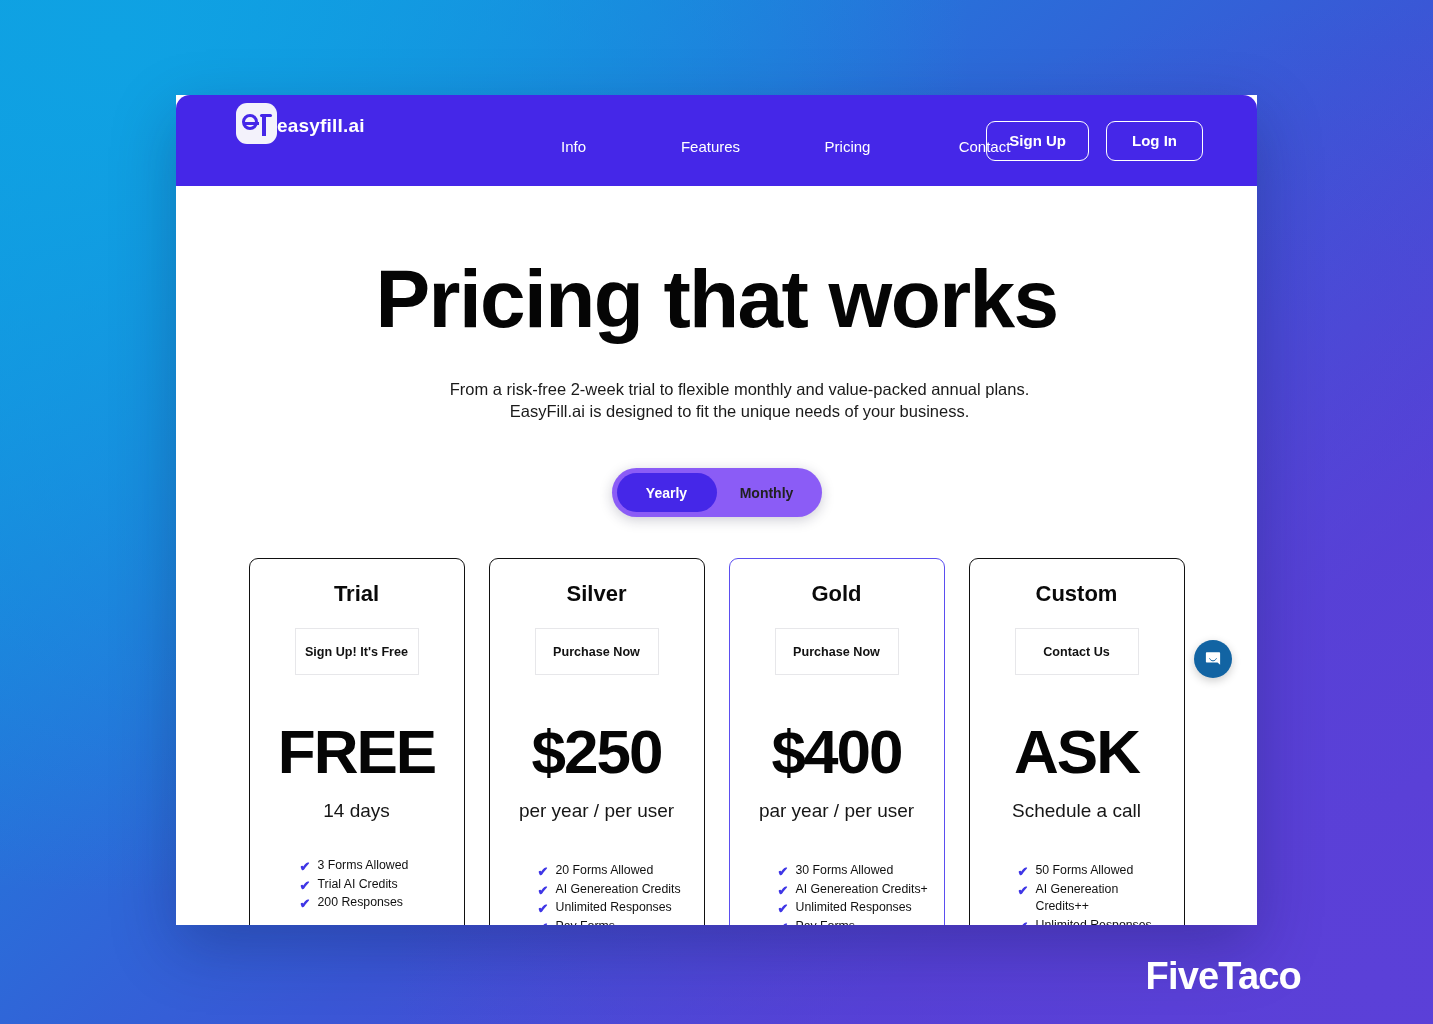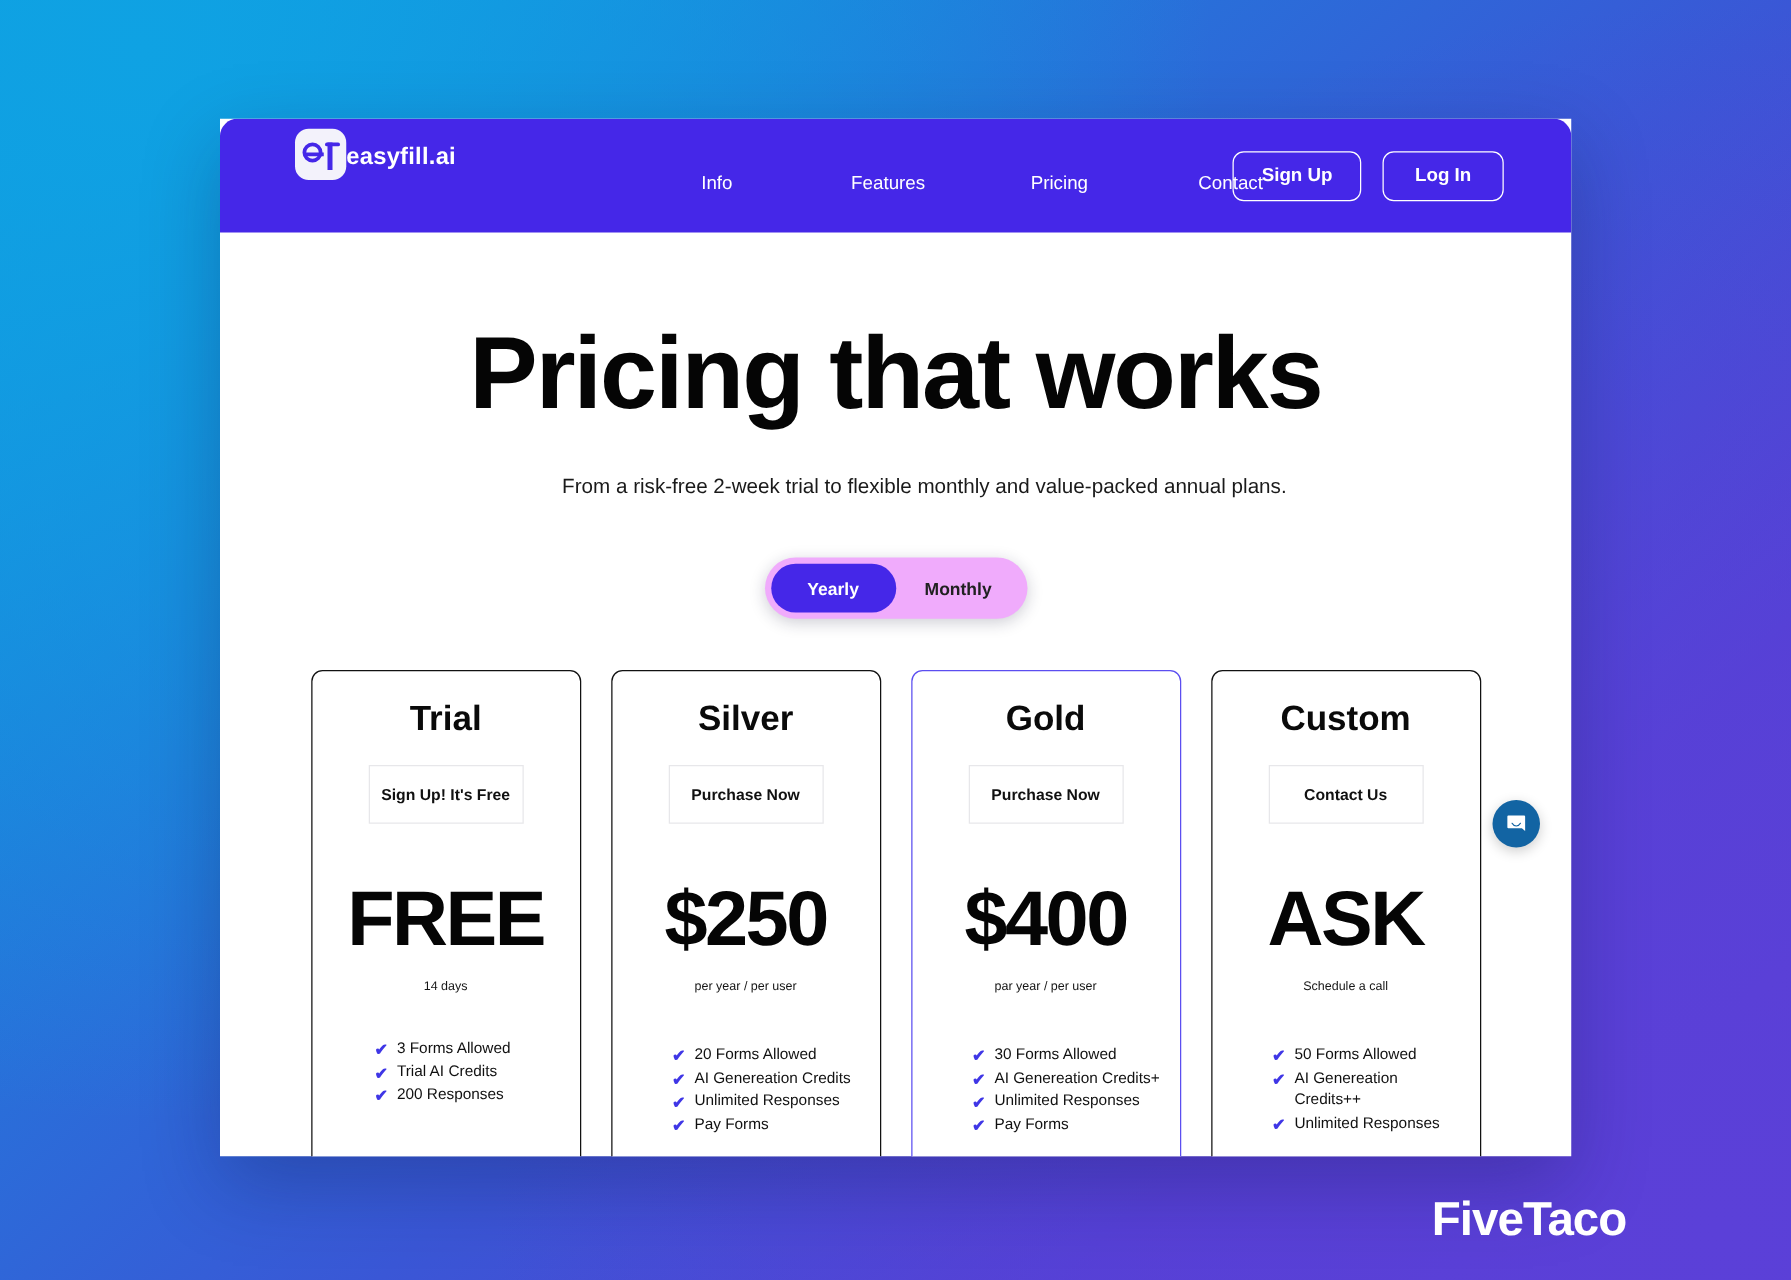--- a/index.html
+++ b/index.html
@@ -150,21 +150,21 @@
     line-height: 22px;
     color: #1a1a1a;
   }
   #subtitle span { display: block; padding-left: 46px; }
 
   
   #toggle-wrap {
     margin: 46px auto 0;
     width: 210px;
     height: 49px;
-    background: #f0abfc;
+    background: #8b5cf6;
     border-radius: 26px;
     box-shadow: 0 3px 13px rgba(26, 26, 60, .22);
     display: flex;
     align-items: flex-start;
     padding: 5px;
   }
   .toggle-opt {
     flex: 1;
     height: 100%;
     border: none;
@@ -195,21 +195,21 @@
     border: 1.4px solid #111111;
     border-radius: 9px;
     background: #ffffff;
     padding: 22px 14px 0;
     text-align: center;
     flex-shrink: 0;
   }
   .card.featured { border-color: #5b4ef0; }
 
   .plan-name {
-    font-size: 28px;
+    font-size: 22px;
     font-weight: 700;
     color: #0a0a0a;
   }
   .plan-cta {
     margin: 21px auto 0;
     display: block;
     width: 124px;
     height: 47px;
     background: #ffffff;
     border: 1px solid #e7e7ea;
@@ -222,21 +222,21 @@
   .plan-price {
     margin-top: 46px;
     font-size: 62px;
     font-weight: 800;
     letter-spacing: -2px;
     color: #050505;
     line-height: 1;
   }
   .plan-period {
     margin-top: 17px;
-    font-size: 10px;
+    font-size: 19px;
     color: #161616;
   }
   .features {
     margin-top: 40px;
     list-style: none;
     text-align: left;
     padding-left: 34px;
   }
   .features li {
     position: relative;
@@ -312,20 +312,21 @@
       <button class="ghost-btn">Log In</button>
     </div>
   </div>
 
   <div id="page">
 
     <h1 id="headline">Pricing that works</h1>
 
     <p id="subtitle">
       <span>From a risk-free 2-week trial to flexible monthly and value-packed annual plans.</span>
+      <span>EasyFill.ai is designed to fit the unique needs of your business.</span>
     </p>
 
     <div id="toggle-wrap">
       <button class="toggle-opt active">Yearly</button>
       <button class="toggle-opt">Monthly</button>
     </div>
 
     <div id="cards">
         <div class="card trial">
           <div class="plan-name">Trial</div>

